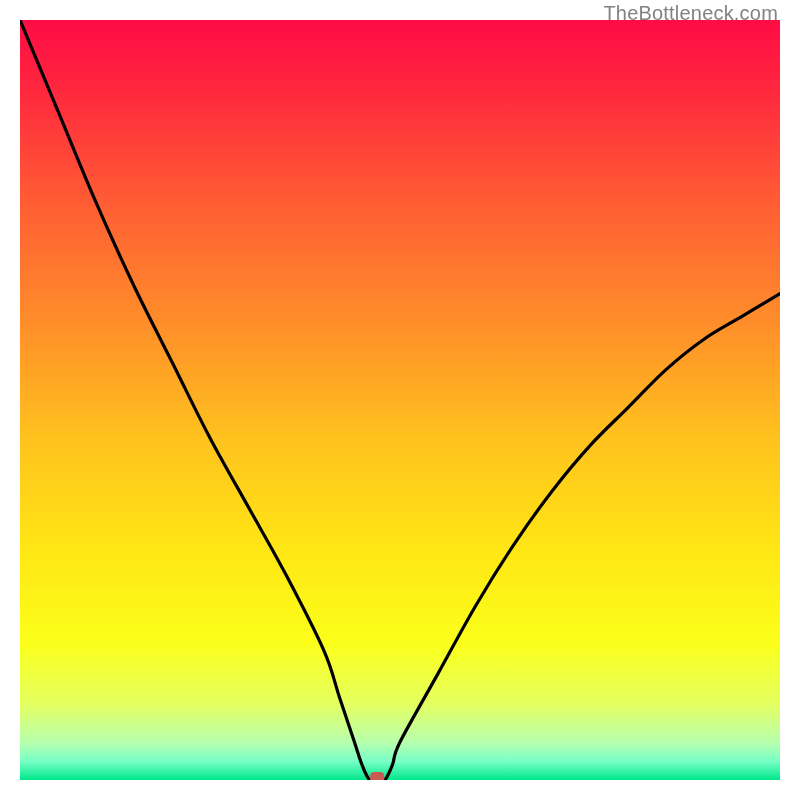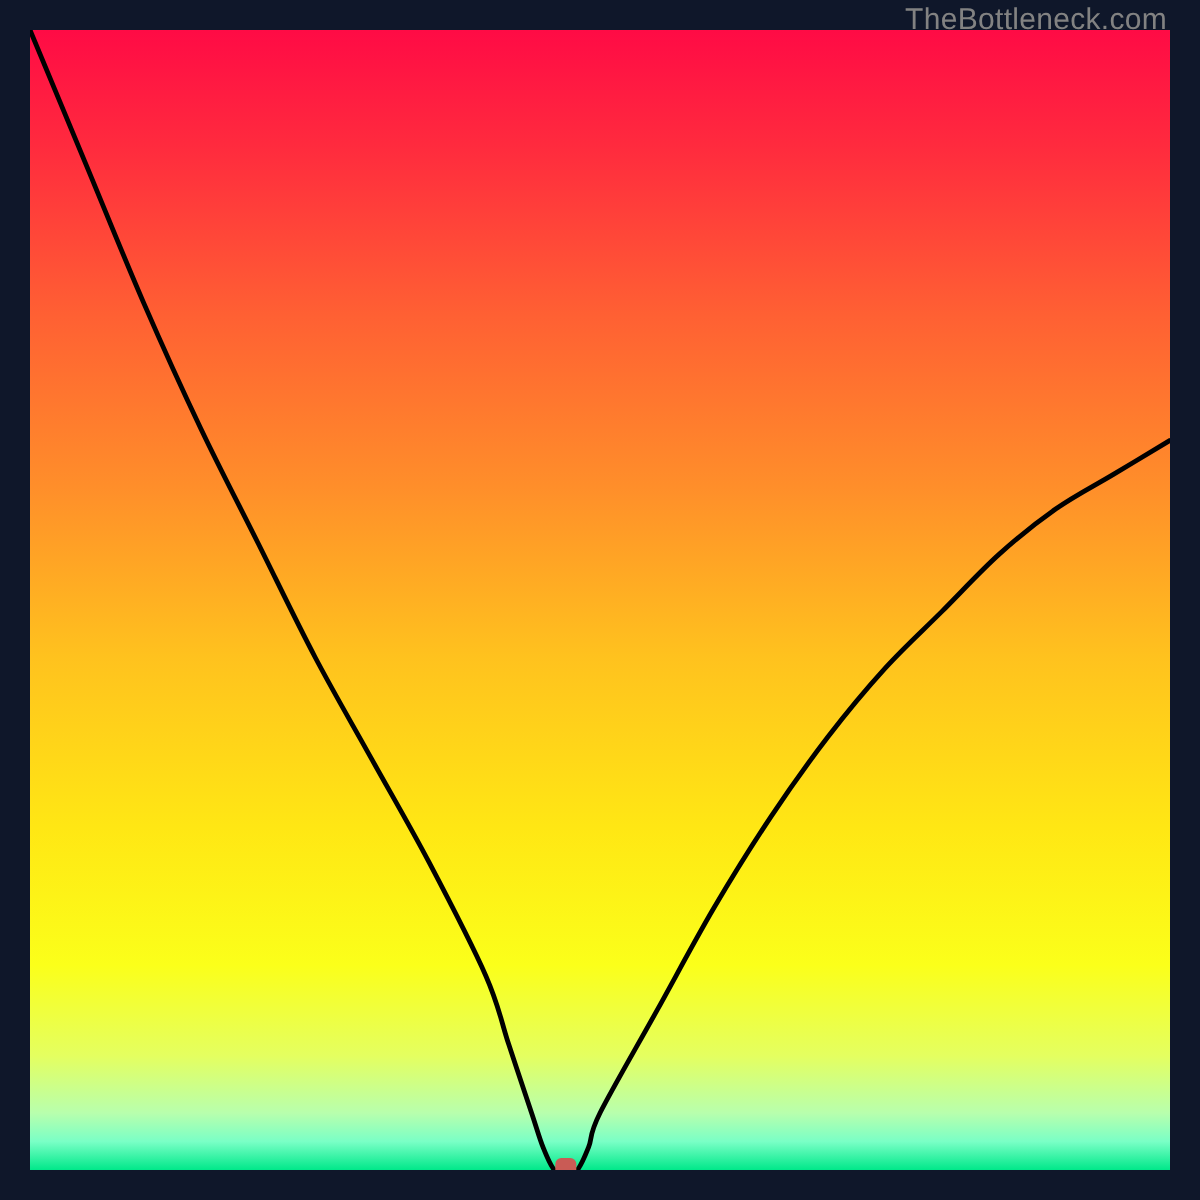--- a/index.html
+++ b/index.html
@@ -8,21 +8,21 @@
     width: 800px;
     height: 800px;
     overflow: hidden;
     background: #000;
     font-family: Arial, Helvetica, sans-serif;
   }
   .frame {
     position: absolute;
     top: 0; left: 0;
     width: 800px; height: 800px;
-    background: #0f172a;
+    background: #ffffff;
   }
   .plot {
     position: absolute;
     top: 20px;
     left: 20px;
     width: 760px;
     height: 760px;
   }
   .watermark {
     position: absolute;

